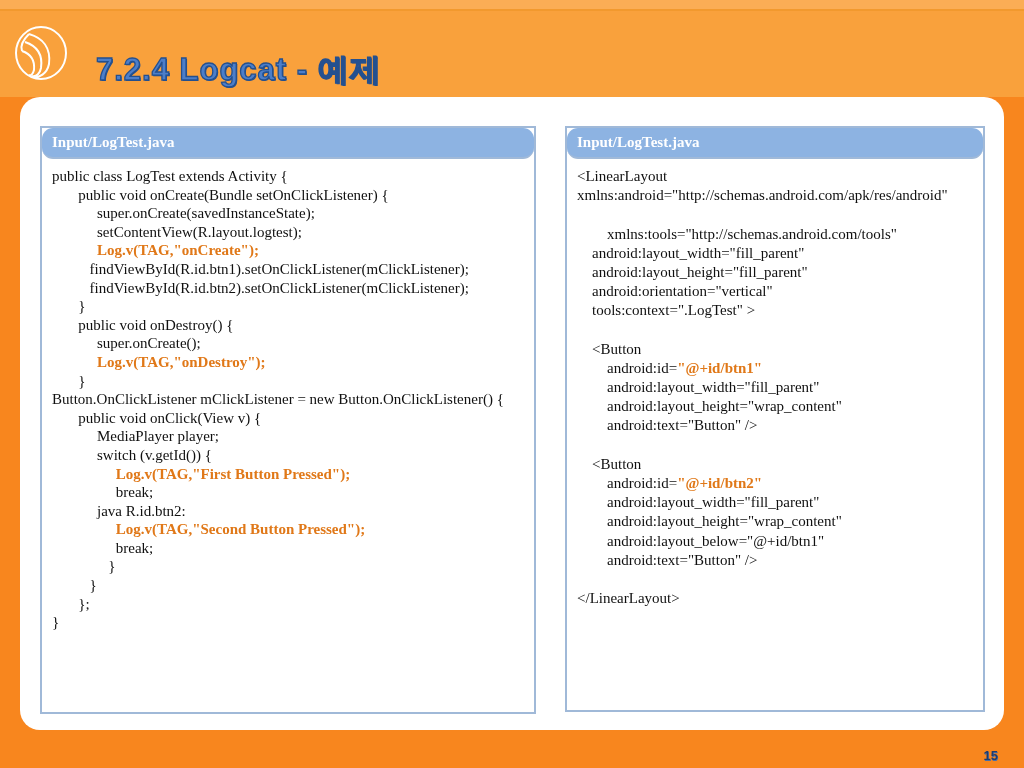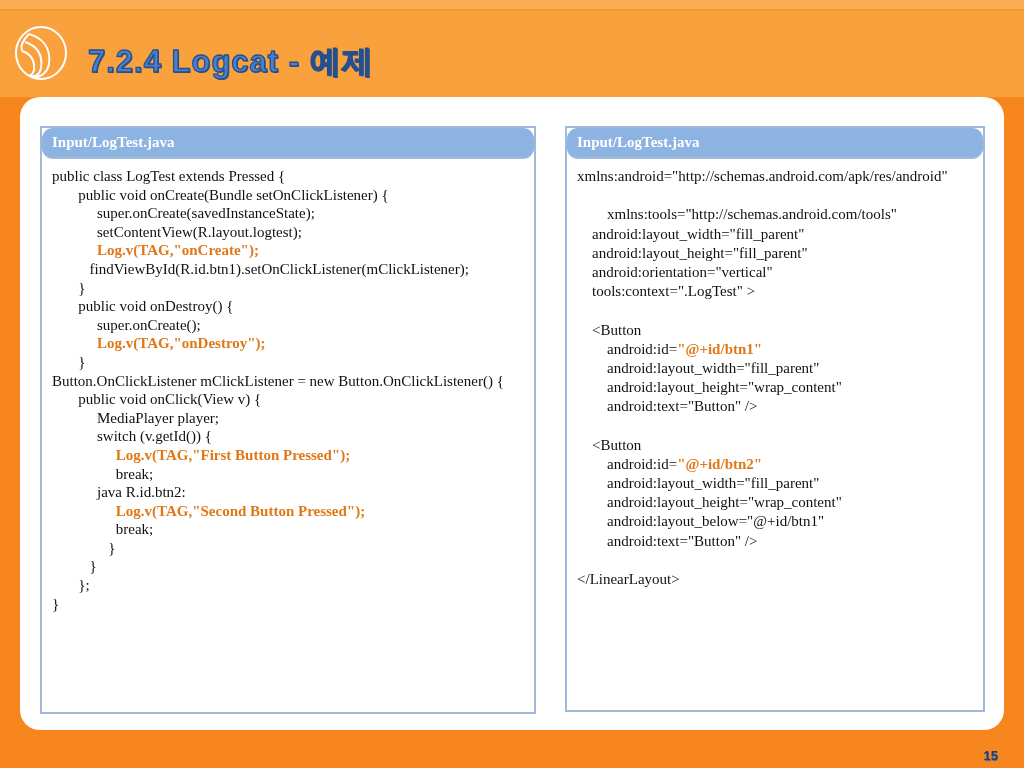--- a/index.html
+++ b/index.html
@@ -18,21 +18,21 @@
   }
   .slide-header {
     position: absolute; top: 11px; left: 0; right: 0; height: 86px;
     background: var(--bg-header, #F9A13C);
   }
   .logo {
     position: absolute; left: 13px; top: 13px; width: 56px; height: 58px;
     display: block;
   }
   .slide-title {
-    position: absolute; left: 88px; top: 30px; margin: 0;
+    position: absolute; left: 88px; top: 30px; margin: 8px;
     font-size: 31px; font-weight: bold; letter-spacing: 1px;
     color: var(--title-fill, #4D7EC8);
     -webkit-text-stroke: 1.3px var(--title-stroke, #24508F);
     text-shadow: 1px 1px 0 var(--title-stroke, #24508F);
     font-family: "Liberation Sans", sans-serif;
     white-space: pre;
   }
   .content-panel {
     position: absolute; left: 20px; top: 97px; width: 984px; height: 633px;
     background: #FFFFFF; border-radius: 20px;
@@ -91,26 +91,27 @@
   </div>
   <div class="top-strip"></div>
 
   <div class="content-panel">
 
     <section class="code-panel left">
       <div class="panel-header">
         <span>Input/LogTest.java</span>
       </div>
       <div class="code">
-          <div class="code-line"><span>public class LogTest extends Pressed {</span></div>
+          <div class="code-line"><span>public class LogTest extends Activity {</span></div>
           <div class="code-line"><span>       public void onCreate(Bundle setOnClickListener) {</span></div>
           <div class="code-line"><span>            super.onCreate(savedInstanceState);</span></div>
           <div class="code-line"><span>            setContentView(R.layout.logtest);</span></div>
           <div class="code-line"><span>            </span><span class="hl">Log.v(TAG,"onCreate");</span></div>
           <div class="code-line"><span>          findViewById(R.id.btn1).setOnClickListener(mClickListener);</span></div>
+          <div class="code-line"><span>          findViewById(R.id.btn2).setOnClickListener(mClickListener);</span></div>
           <div class="code-line"><span>       }</span></div>
           <div class="code-line"><span>       public void onDestroy() {</span></div>
           <div class="code-line"><span>            super.onCreate();</span></div>
           <div class="code-line"><span>            </span><span class="hl">Log.v(TAG,"onDestroy");</span></div>
           <div class="code-line"><span>       }</span></div>
           <div class="code-line"><span>Button.OnClickListener mClickListener = new Button.OnClickListener() {</span></div>
           <div class="code-line"><span>       public void onClick(View v) {</span></div>
           <div class="code-line"><span>            MediaPlayer player;</span></div>
           <div class="code-line"><span>            switch (v.getId()) {</span></div>
           <div class="code-line"><span>                 </span><span class="hl">Log.v(TAG,"First Button Pressed");</span></div>
@@ -123,20 +124,21 @@
           <div class="code-line"><span>       };</span></div>
           <div class="code-line"><span>}</span></div>
         </div>
     </section>
 
     <section class="code-panel right">
       <div class="panel-header">
         <span>Input/LogTest.java</span>
       </div>
       <div class="code">
+          <div class="code-line"><span>&lt;LinearLayout</span></div>
           <div class="code-line"><span>xmlns:android="http://schemas.android.com/apk/res/android"</span></div>
           <div class="code-line">&nbsp;</div>
           <div class="code-line"><span>        xmlns:tools="http://schemas.android.com/tools"</span></div>
           <div class="code-line"><span>    android:layout_width="fill_parent"</span></div>
           <div class="code-line"><span>    android:layout_height="fill_parent"</span></div>
           <div class="code-line"><span>    android:orientation="vertical"</span></div>
           <div class="code-line"><span>    tools:context=".LogTest" &gt;</span></div>
           <div class="code-line">&nbsp;</div>
           <div class="code-line"><span>    &lt;Button</span></div>
           <div class="code-line"><span>        android:id=</span><span class="hl">"@+id/btn1"</span></div>

